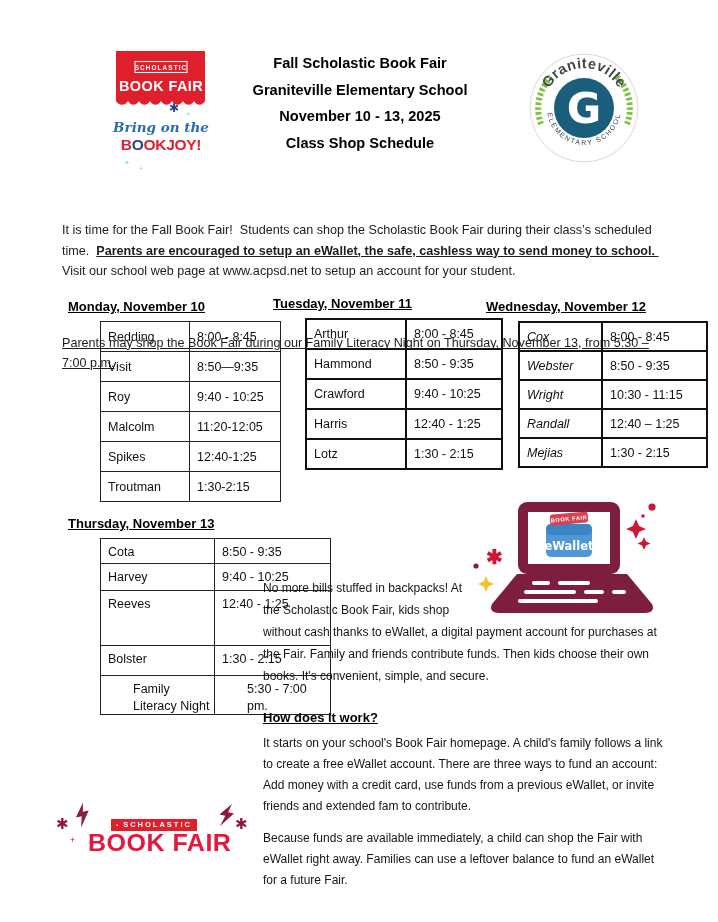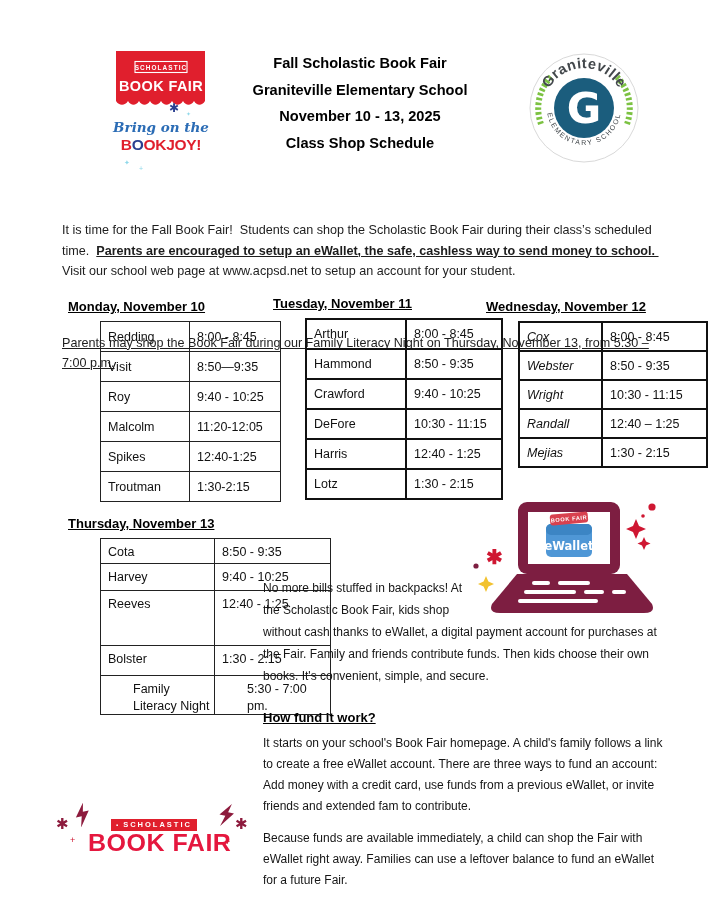--- a/index.html
+++ b/index.html
@@ -159,24 +159,20 @@
           </tr>
       <tr>
             <td class="c-name">Hammond</td>
             <td class="c-time">8:50 - 9:35</td>
           </tr>
       <tr>
             <td class="c-name">Crawford</td>
             <td class="c-time">9:40 - 10:25</td>
           </tr>
       <tr>
-            <td class="c-name">DeFore</td>
-            <td class="c-time">10:30 - 11:15</td>
-          </tr>
-      <tr>
             <td class="c-name">Harris</td>
             <td class="c-time">12:40 - 1:25</td>
           </tr>
       <tr>
             <td class="c-name">Lotz</td>
             <td class="c-time">1:30 - 2:15</td>
           </tr>
     </tbody>
       </table>
   </div>
@@ -264,21 +260,21 @@
     <rect x="122" y="102" width="20" height="4" rx="2" fill="#fff"></rect>
     <rect x="150" y="102" width="14" height="4" rx="2" fill="#fff"></rect>
     <rect x="56" y="111" width="80" height="4" rx="2" fill="#fff"></rect>
   </svg>
 
   <div class="ew-section" id="what-section">
     <p><span class="wrap-spacer"></span><span>No more bills stuffed in backpacks! At the Scholastic Book Fair, kids shop without cash thanks to eWallet, a digital payment account for purchases at the Fair. Family and friends contribute funds. Then kids choose their own books. It's convenient, simple, and secure.</span></p>
   </div>
 
   <div class="ew-section" id="how-section">
-    <h3 class="ew-heading">How fund it work?</h3>
+    <h3 class="ew-heading">How does it work?</h3>
     <p>It starts on your school's Book Fair homepage. A child's family follows a link to create a free eWallet account. There are three ways to fund an account: Add money with a credit card, use funds from a previous eWallet, or invite friends and extended fam to contribute.</p>
     <p class="p2">Because funds are available immediately, a child can shop the Fair with eWallet right away. Families can use a leftover balance to fund an eWallet for a future Fair.</p>
   </div>
 
   <div id="footer-logo">
     <span class="spark" style="left:8px;top:16px;font-size:15px;color:#8d1b3d;">✱</span>
     <svg class="spark" style="left:26px;top:4px;" width="17" height="24" viewBox="0 0 14 24">
       <path d="M10,0 L0,13 L6,13 L3,24 L14,9 L8,9 Z" fill="#8d1b3d" transform="rotate(-12 7 12)"></path>
     </svg>
     <span class="spark" style="left:22px;top:36px;font-size:9px;color:#cf1732;">+</span>

